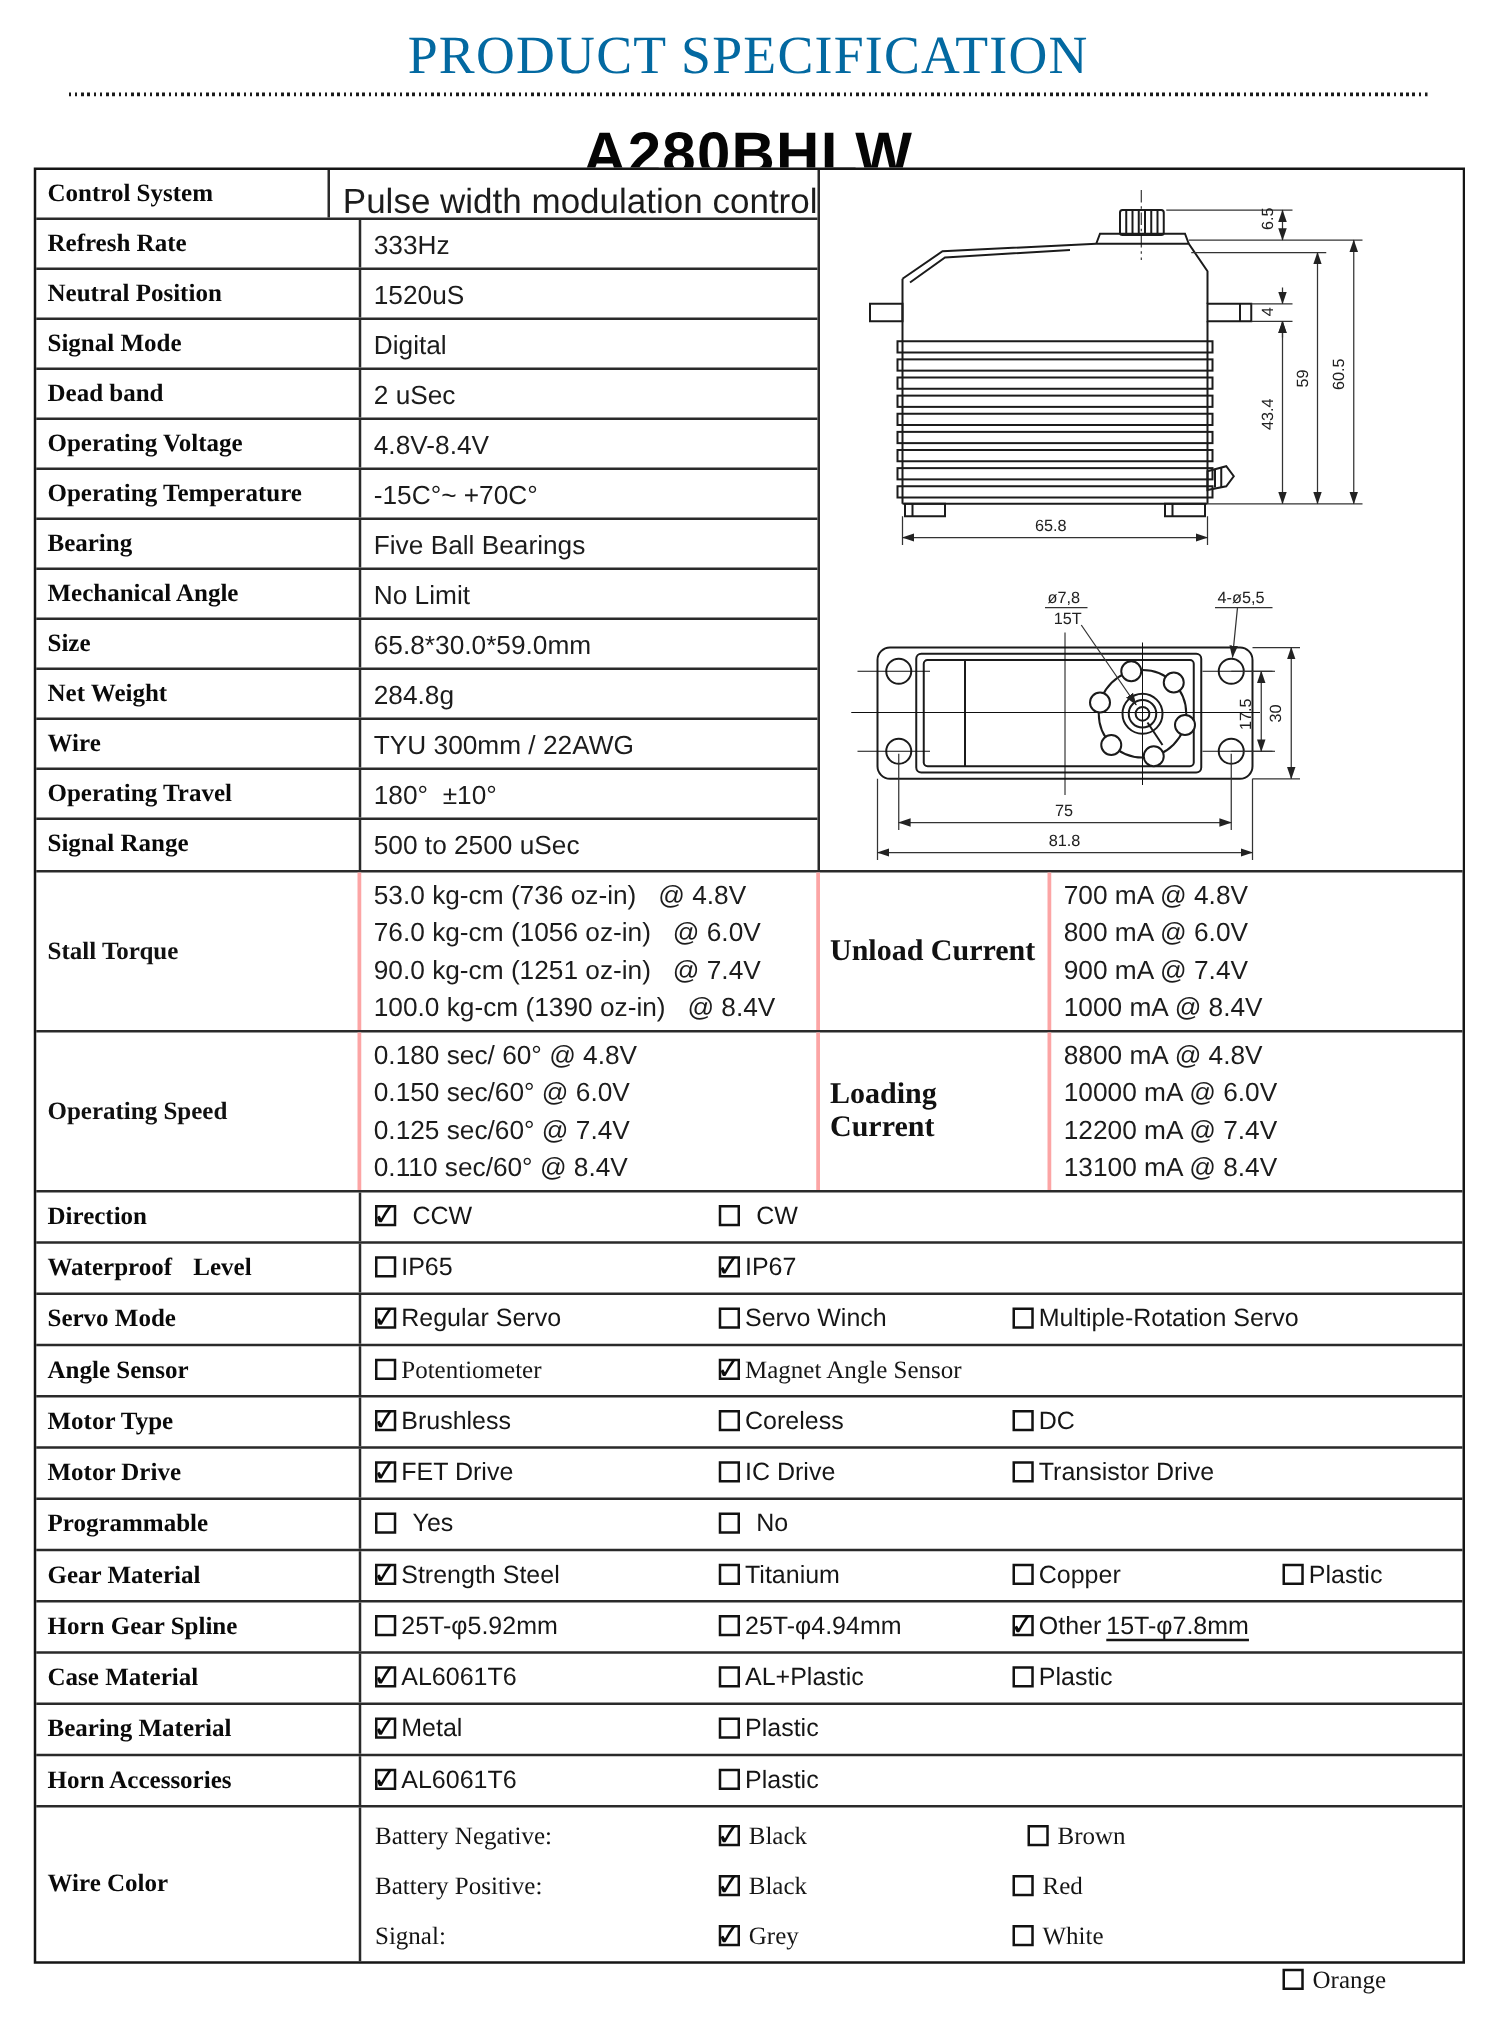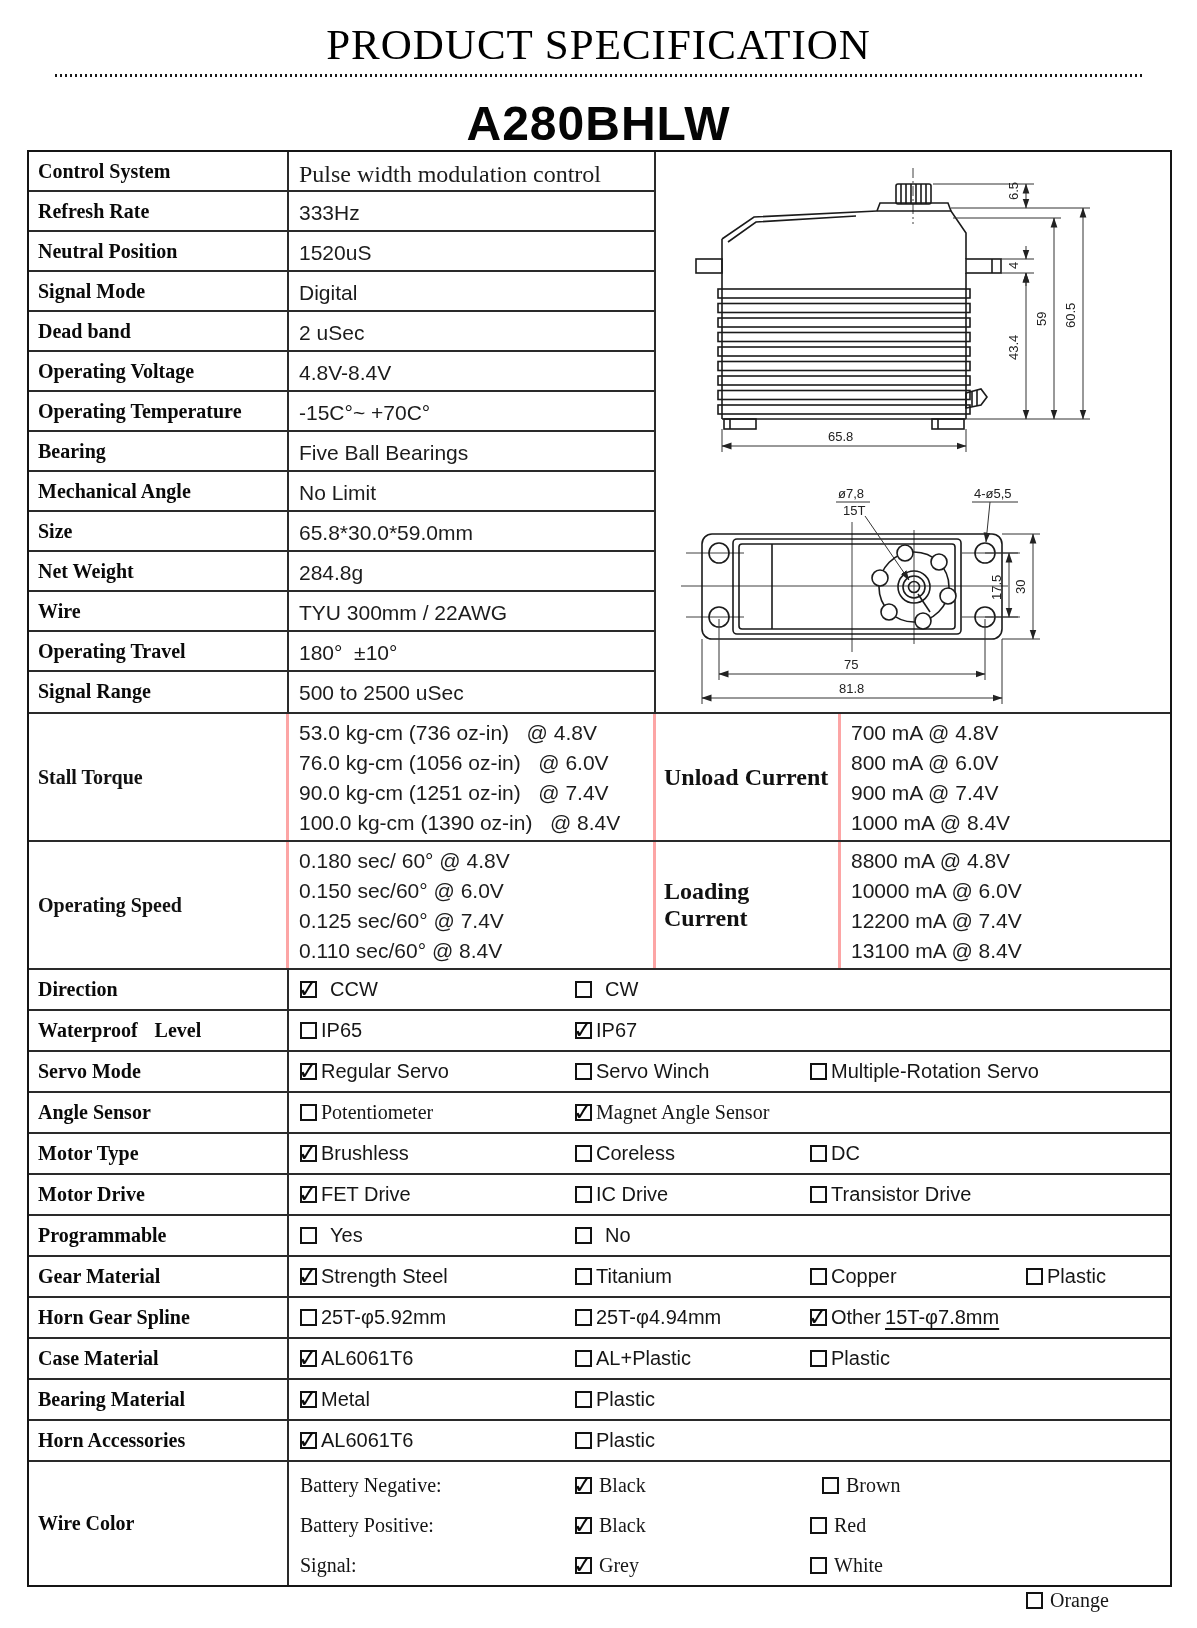--- a/index.html
+++ b/index.html
@@ -2,42 +2,42 @@
 <html><head>
 <meta charset="utf-8">
 <style>
   * { margin:0; padding:0; box-sizing:border-box; }
   html,body { background:#ffffff; }
   .page { position:relative; width:1197px; height:1628px; background:#fff;
           font-family:"Liberation Sans", sans-serif; color:#111; overflow:hidden; }
 
   .doc-title { position:absolute; top:20px; left:0; width:100%; text-align:center;
                font-family:"Liberation Serif", serif; font-size:43px; font-weight:400;
-               letter-spacing:1px; color:#000000; }
+               letter-spacing:1px; color:#0369a1; }
   .dotted-rule { position:absolute; top:74px; left:55px; width:1087px; height:3px;
                  background:repeating-linear-gradient(90deg,#1a1a1a 0 2px,transparent 2px 5px); }
   .model-title { position:absolute; top:96px; left:0; width:100%; text-align:center;
                  font-size:48px; font-weight:700; letter-spacing:1px; color:#050505; }
 
-  .spec-table { position:absolute; left:27px; top:150px; width:1145px;
+  .spec-table { position:absolute; left:27px; top:134px; width:1145px;
                 border:2px solid #151515; background:#fff; }
   .sec { display:flex; width:100%; }
   .cell { border-right:3px solid #fca5a5; }
   .cell:last-child { border-right:none; }
 
   
   .secA { height:560px; }
   .a-left { width:627px; display:flex; flex-direction:column; border-right:2px solid #2a2a2a; }
   .srow { display:flex; height:40px; border-bottom:2px solid #2a2a2a; }
   .srow:last-child { border-bottom:none; }
   .label-cell { width:260px; border-right:2px solid #2a2a2a;
                 font-family:"Liberation Serif", serif; font-weight:700; font-size:20px;
                 padding:8px 0 0 9px; color:#0a0a0a; white-space:nowrap; }
   .value-cell { flex:1; font-size:21px; color:#1c1c1c; padding:9px 0 0 10px; white-space:pre; }
-  .value-cell.serif-val { font-family:Liberation Serif, serif; font-size:24px; }
+  .value-cell.serif-val { font-family:Liberation Sans, sans-serif; font-size:28px; }
   .draw-cell { flex:1; position:relative; background:#fff; }
   .svgbox { position:absolute; left:0; }
 
   
   .secBC { height:128px; border-top:2px solid #2a2a2a; }
   .bc-label { width:260px; display:flex; align-items:center; padding-left:9px;
               font-family:"Liberation Serif", serif; font-weight:700; font-size:20px; }
   .bc-vals { width:367px; padding:4px 0 0 10px; font-size:21px; color:#1c1c1c; }
   .bc-vals div { height:30px; line-height:30px; white-space:pre; }
   .bc-label2 { width:185px; display:flex; align-items:center; padding-left:8px;

